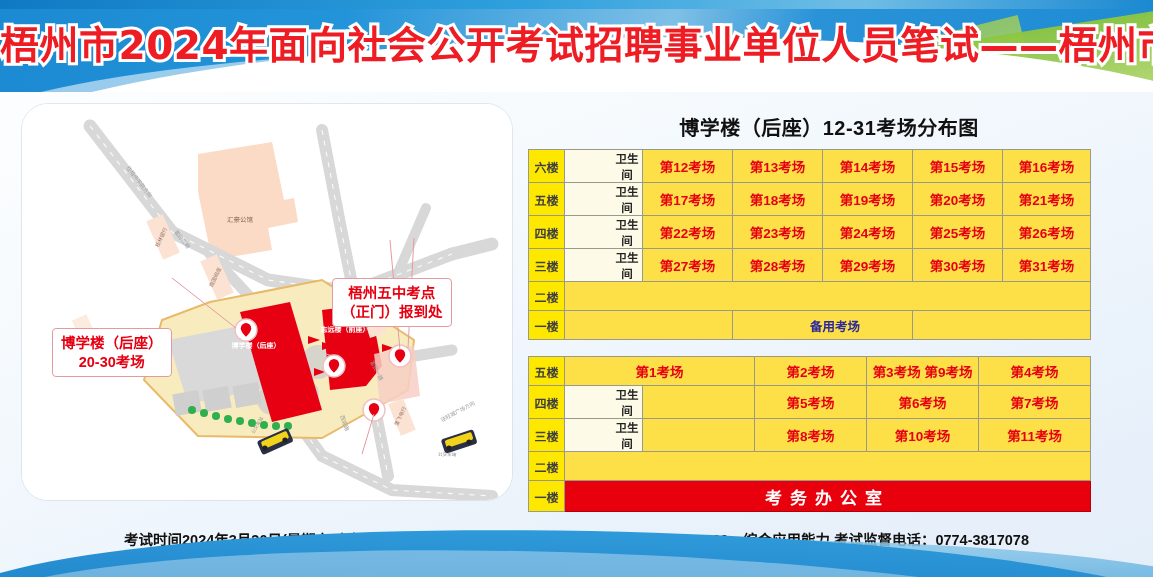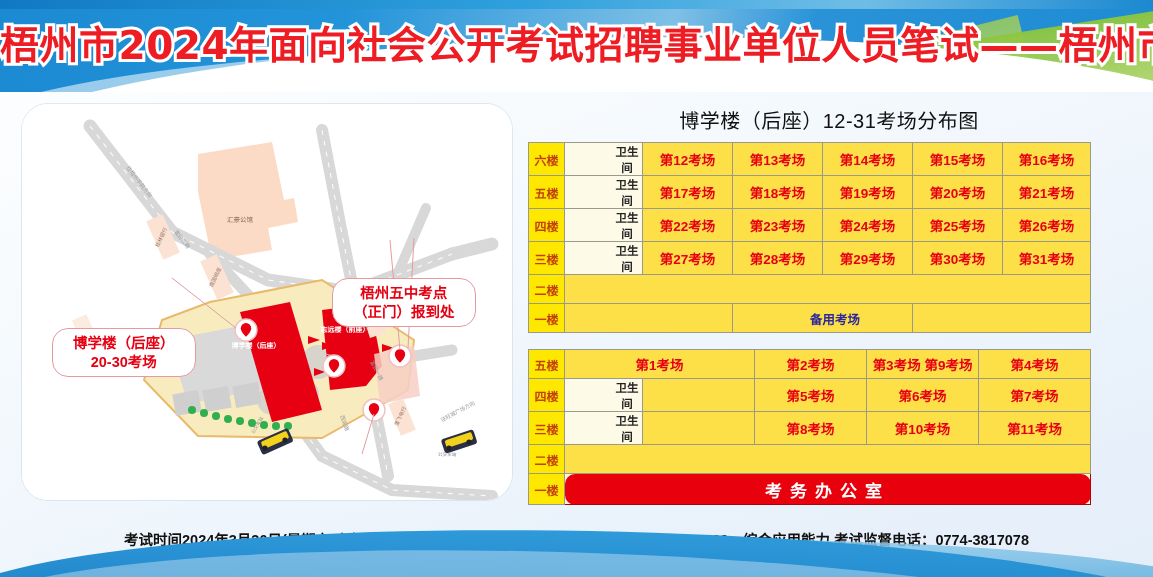--- a/index.html
+++ b/index.html
@@ -38,43 +38,43 @@
 
   
   .mapcard{position:absolute;left:22px;top:104px;width:490px;height:396px;
            background:#ffffff;border-radius:26px;box-shadow:0 0 0 1px rgba(200,215,230,.55);
            overflow:hidden;}
   .maptitle{position:absolute;left:0;top:10px;width:490px;text-align:center;
             font-size:21px;font-weight:bold;color:#1a1a1a;letter-spacing:1px;}
   .mapsvg{position:absolute;left:0;top:0;width:490px;height:396px;}
 
   .callout{position:absolute;border:1px solid #e39aa0;background:#ffffff;
-           border-radius:16px;color:#e60012;font-weight:bold;text-align:center;
-           line-height:1.28;padding:5px 20px;font-size:14.5px;white-space:nowrap;}
+           border-radius:4px;color:#e60012;font-weight:bold;text-align:center;
+           line-height:1.28;padding:5px 8px;font-size:14.5px;white-space:nowrap;}
   .c-boxue{left:30px;top:224px;}
   .c-gate{left:310px;top:174px;}
 
   .bldglabel{position:absolute;color:#ffffff;font-size:7px;font-weight:bold;
              text-align:center;line-height:1.25;letter-spacing:0;}
 
   
   .rightwrap{position:absolute;left:520px;top:100px;width:610px;}
-  .tbltitle{text-align:center;font-size:20px;font-weight:normal;color:#111;
-            letter-spacing:.5px;margin:5px 0 8px 0;padding-left:8px;}
+  .tbltitle{text-align:center;font-size:20px;font-weight:bold;color:#111;
+            letter-spacing:.5px;margin:12px 0 8px 0;padding-left:8px;}
   table.grid{border-collapse:collapse;width:562px;margin:0 0 0 8px;
              background:#fbf7d8;table-layout:fixed;}
   table.grid td{border:1px solid #9a9a8a;height:28px;font-size:13.5px;
                 font-weight:bold;text-align:center;color:#e60012;
                 background:#fde047;padding:0;}
-  table.grid td.floor{background:#ffe800;color:#c2410c;width:36px;font-size:12px;}
+  table.grid td.floor{background:#ffe800;color:#404040;width:36px;font-size:12px;}
   table.grid td.wc{color:#222;font-weight:bold;font-size:11.5px;background:#fdfbe8;padding-left:47px;}
   table.grid td.blank{color:transparent;}
   table.grid td.spare{color:#2d2a9c;font-size:12.5px;padding-left:25px;}
   table.grid td.office{background:#e8000d;color:#ffffff;font-size:17px;
-                       letter-spacing:8px;height:30px;border-color:#b00009;border-radius:10px;}
+                       letter-spacing:8px;height:30px;border-color:#b00009;}
   .gap{height:16px;}
 
   
   .footwave{position:absolute;left:0;bottom:0;width:1153px;height:60px;overflow:hidden;}
   .footwave .w1{position:absolute;left:-60px;bottom:-46px;width:1300px;height:92px;
        background:linear-gradient(180deg,#2f9ada,#1b7fc6);
        border-radius:50% 50% 0 0 / 100% 100% 0 0;transform:rotate(1.1deg);}
   .footwave .w2{position:absolute;left:-120px;bottom:-56px;width:1400px;height:92px;
        background:linear-gradient(180deg,rgba(150,205,235,.85),rgba(70,160,215,.9));
        border-radius:50% 50% 0 0 / 100% 100% 0 0;transform:rotate(-1.4deg);}

